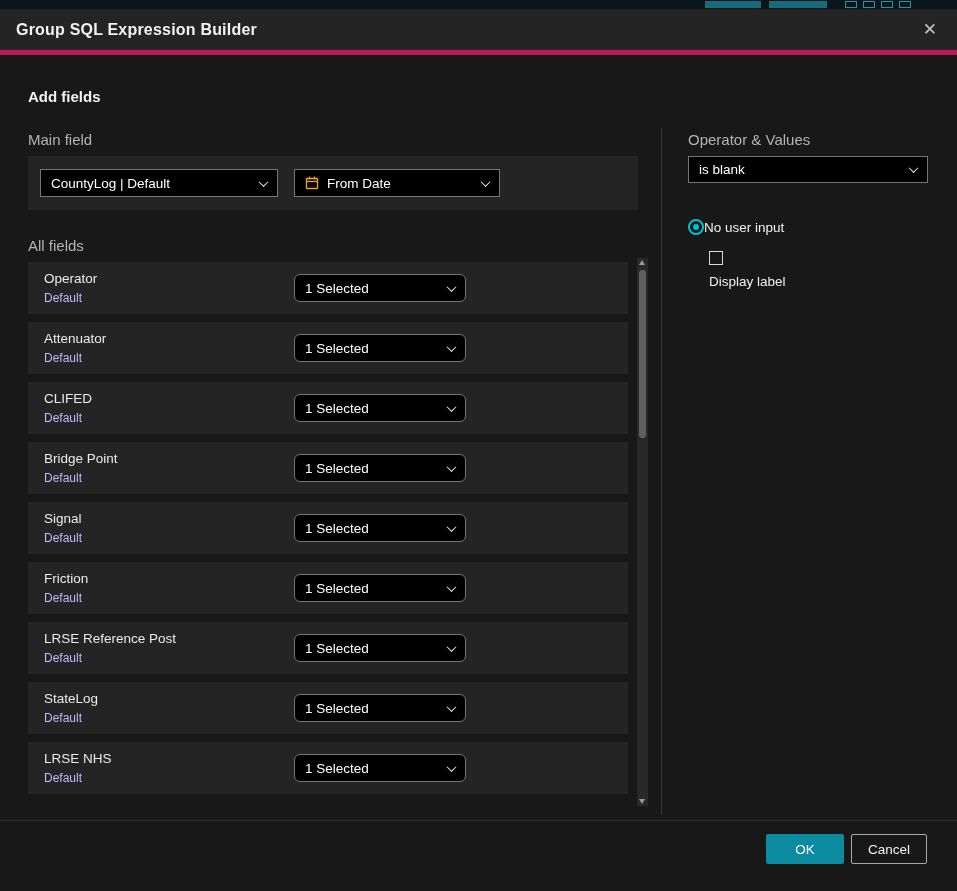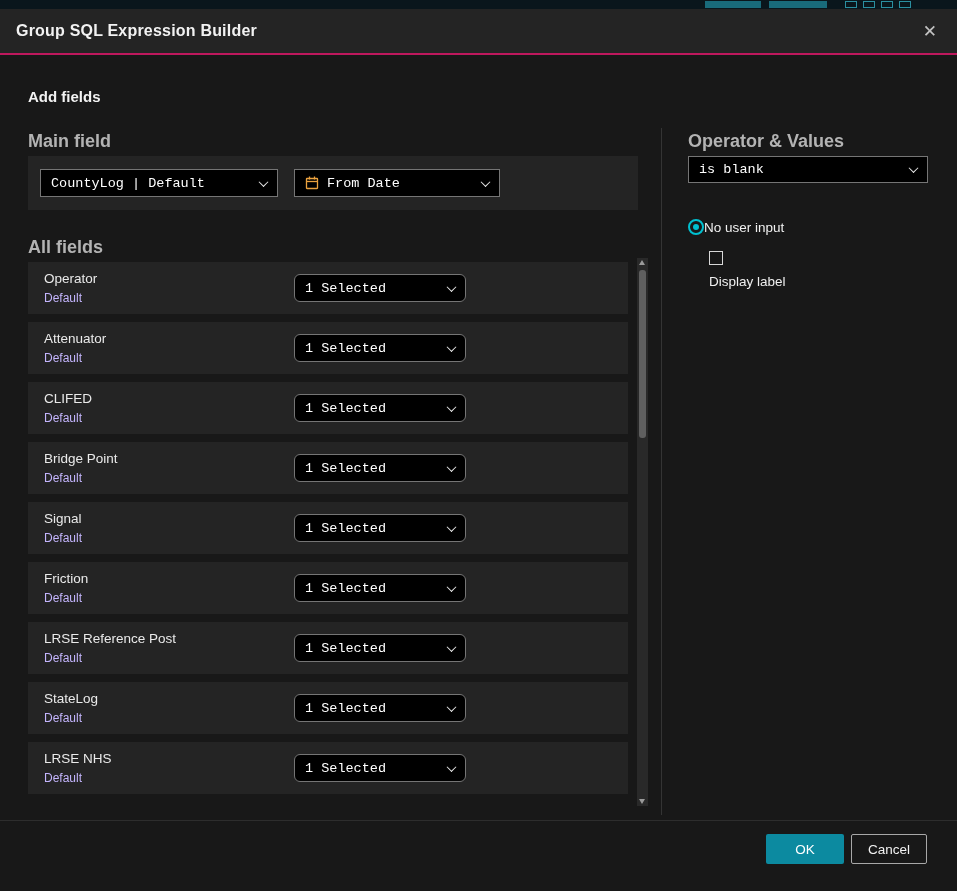--- a/index.html
+++ b/index.html
@@ -13,35 +13,35 @@
 
   
   .strip { position: absolute; top: 0; left: 0; width: 957px; height: 9px; background: #0a161c; overflow: hidden; }
   .frag-text { position: absolute; top: 1px; height: 7px; background: #1d8193; opacity: .8; }
   .frag-box { position: absolute; top: 1px; width: 12px; height: 7px; border: 1px solid #2a8fa0; }
 
   
   .dialog { position: absolute; top: 9px; left: 0; width: 957px; height: 882px; background: #181818; }
 
   .header { position: absolute; top: 0; left: 0; right: 0; height: 46px; background: #242424;
-            display: flex; align-items: center; padding: 0 16px; border-bottom: 2px solid #be185d; }
+            display: flex; align-items: center; padding: 0 16px; border-bottom: 5px solid #be185d; }
   .title { color: #f2f2f2; font-size: 16px; font-weight: 700; letter-spacing: .2px; }
   .close { margin-left: auto; color: #c2c2c2; font-size: 17px; line-height: 1; cursor: pointer; padding: 4px; }
 
   .h2 { position: absolute; left: 28px; top: 79px; color: #f2f2f2; font-size: 15px; font-weight: 700; }
-  .label { position: absolute; color: #b3b3b3; font-size: 18px; font-weight: 700; }
+  .label { position: absolute; color: #b3b3b3; font-size: 15px; font-weight: 400; }
   .lbl-main { left: 28px; top: 122px; }
   .lbl-all { left: 28px; top: 228px; }
   .lbl-op { left: 688px; top: 122px; }
 
   .panel-main { position: absolute; left: 28px; top: 147px; width: 610px; height: 54px; background: #242424; }
 
   .dropdown { position: absolute; background: #000; border: 1px solid #757575;
               display: flex; align-items: center; padding: 0 10px; color: #fff; font-size: 13.5px; cursor: pointer; }
-  .dropdown .val { flex: 1; white-space: nowrap; overflow: hidden; font-family: Liberation Mono, monospace; }
+  .dropdown .val { flex: 1; white-space: nowrap; overflow: hidden; }
   .chev { width: 7px; height: 7px; border-left: 1.5px solid #e8e8e8; border-bottom: 1.5px solid #e8e8e8;
           transform: rotate(-45deg) translate(1px,-1px); flex: none; margin-left: 8px; }
 
   .dd-source { left: 12px; top: 13px; width: 238px; height: 28px; }
   .dd-field  { left: 266px; top: 13px; width: 206px; height: 28px; }
   .dd-operator { left: 688px; top: 147px; width: 240px; height: 27px; }
 
   .cal-icon { margin-right: 8px; flex: none; display: flex; }
 
   .list { position: absolute; left: 28px; top: 253px; width: 600px; }

